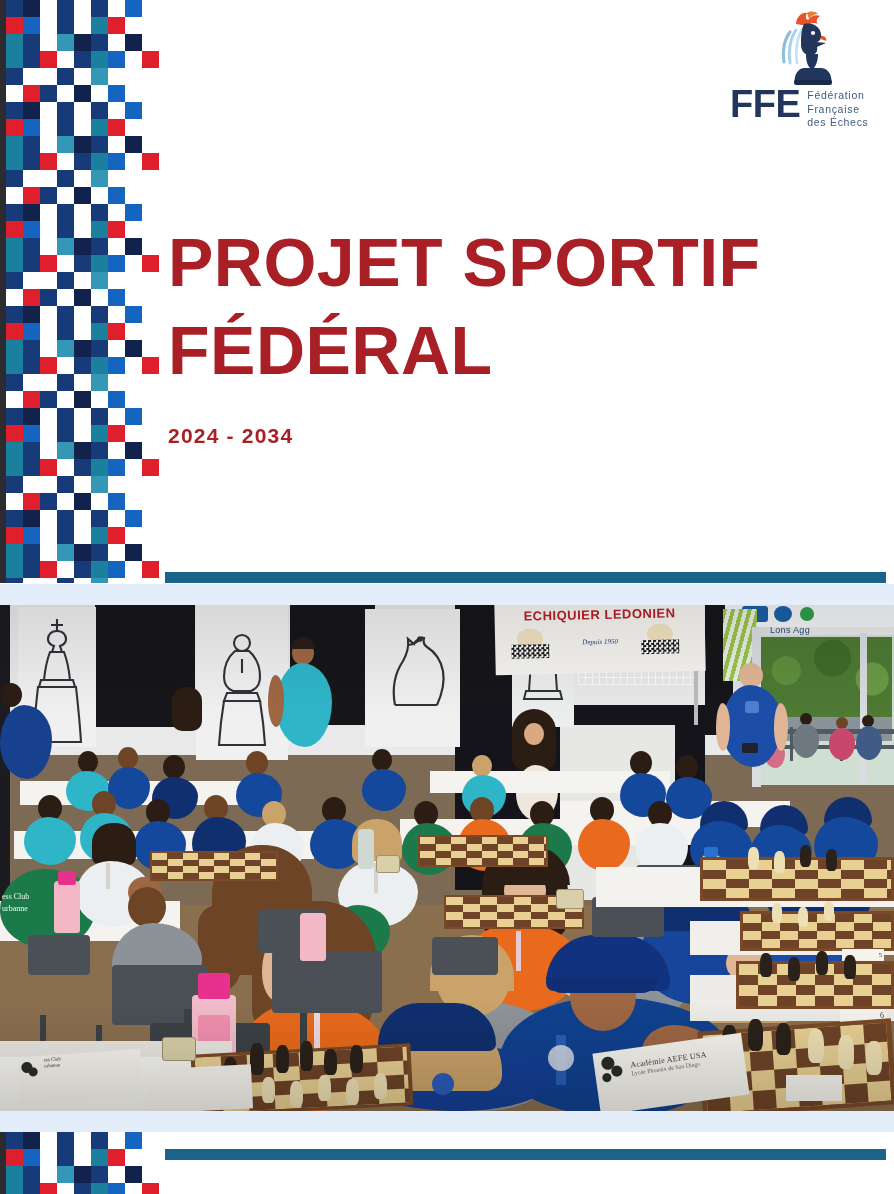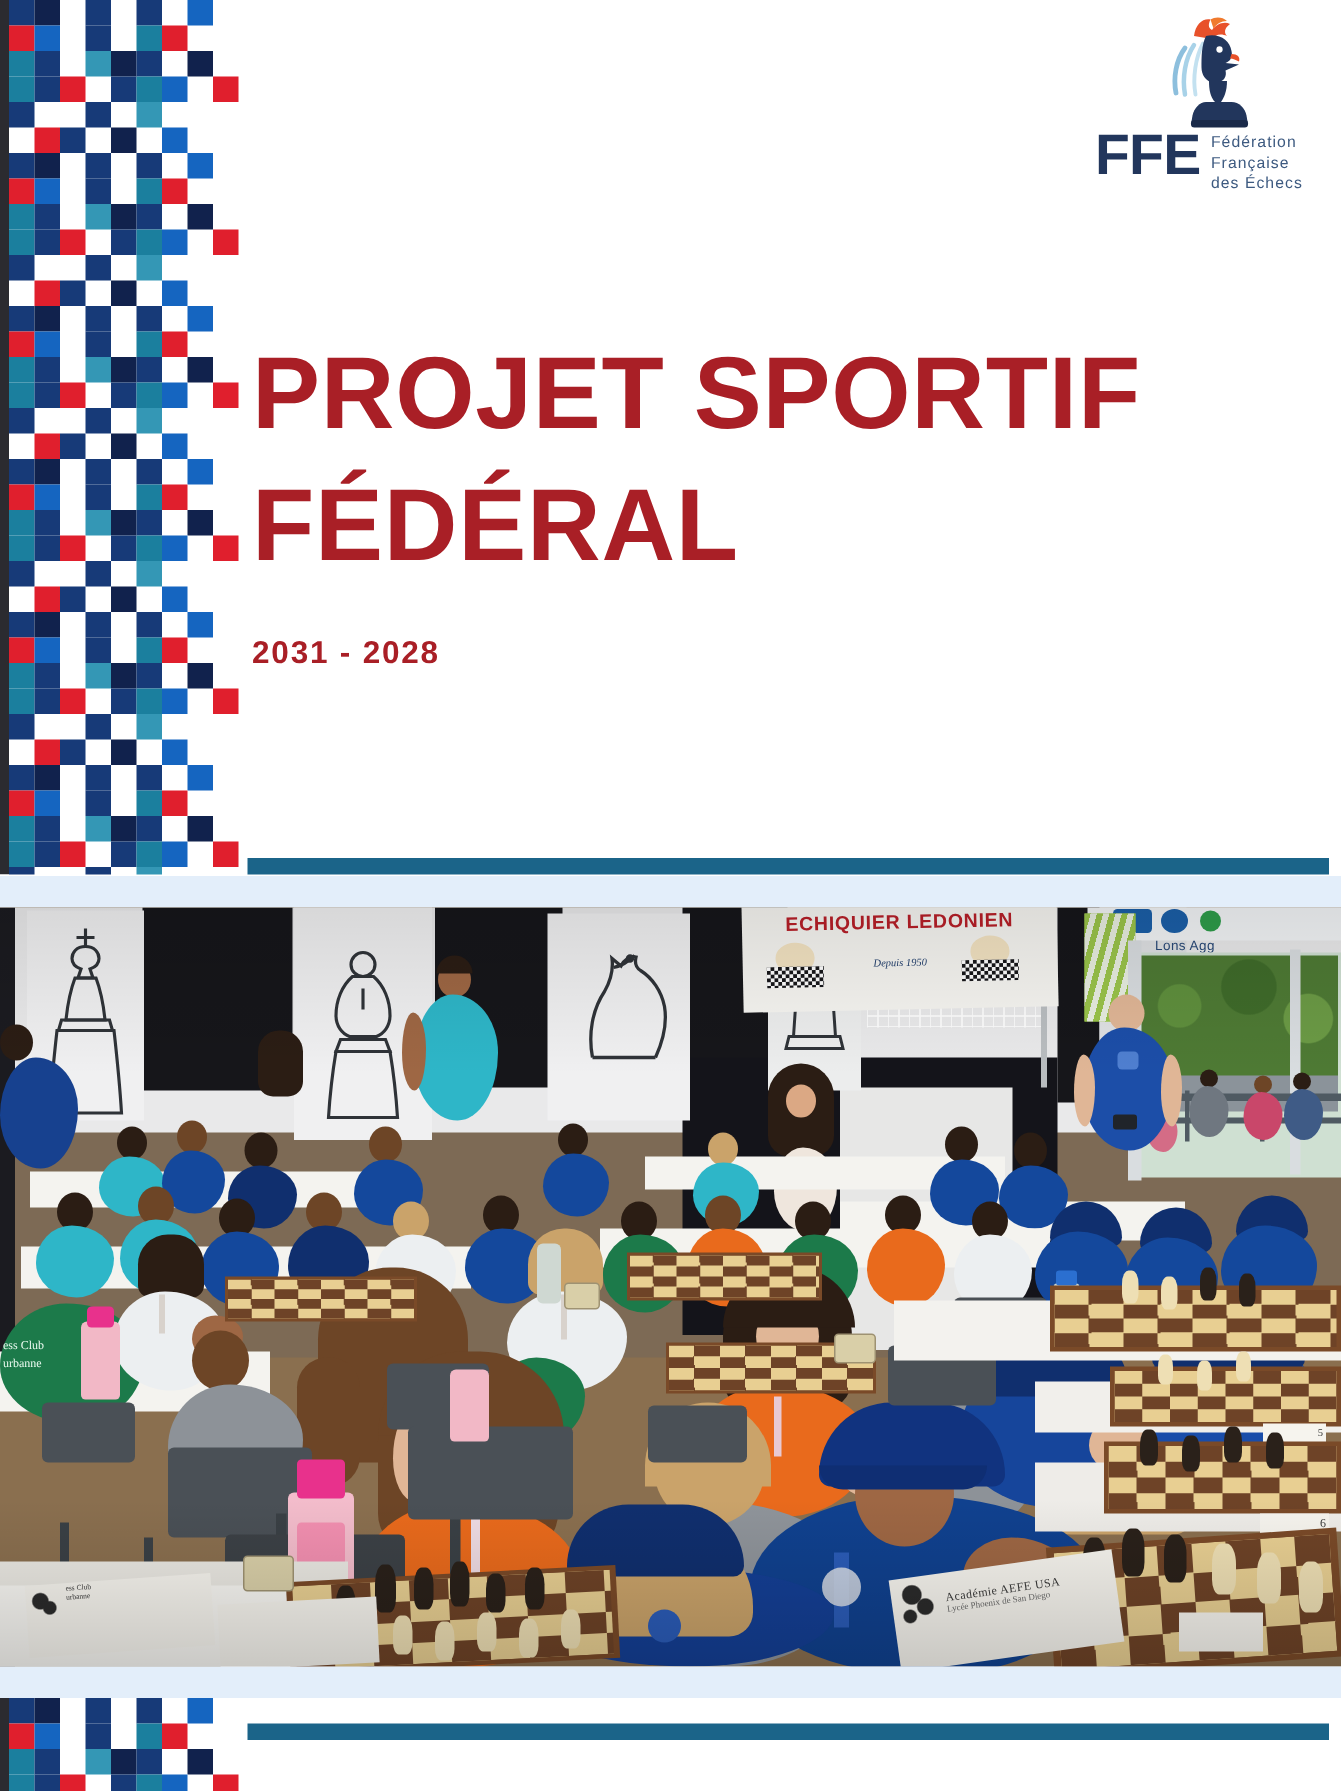--- a/index.html
+++ b/index.html
@@ -407,21 +407,21 @@
     </svg>
     <div id="logo-word">
       <div id="logo-ffe">FFE</div>
       <div id="logo-sub">
         <div>Fédération</div>
         <div>Française</div>
         <div>des Échecs</div>
       </div>
     </div>
   </div>
-  <div id="subtitle">2031 - 2028</div>
+  <div id="subtitle">2024 - 2034</div>
 
   <div class="teal-bar" id="teal-bar-top"></div>
   <div class="pale-strip" id="pale-strip-top"></div>
 
   <div id="photo">
 
     <div class="pl wall-white" style="left:0;top:0;width:894px;height:150px;"></div>
     <div class="pl wall-black" style="left:95px;top:0;width:100px;height:122px;"></div>
     <div class="pl wall-black" style="left:290px;top:0;width:85px;height:120px;"></div>
     <div class="pl wall-black" style="left:455px;top:0;width:70px;height:140px;"></div>

